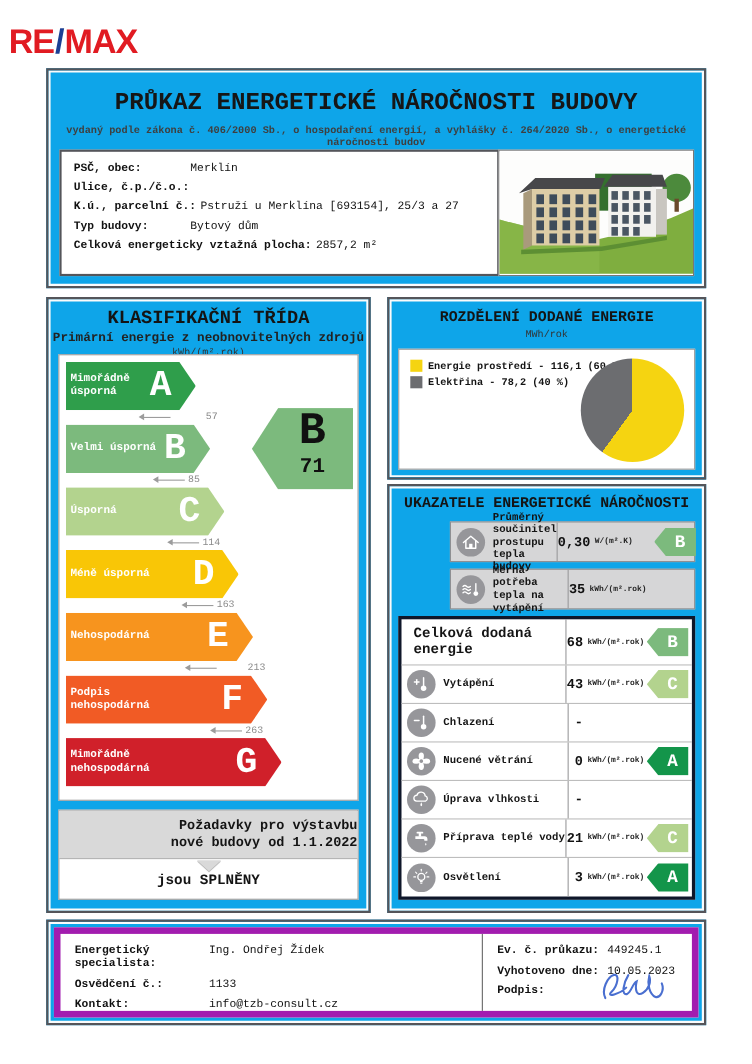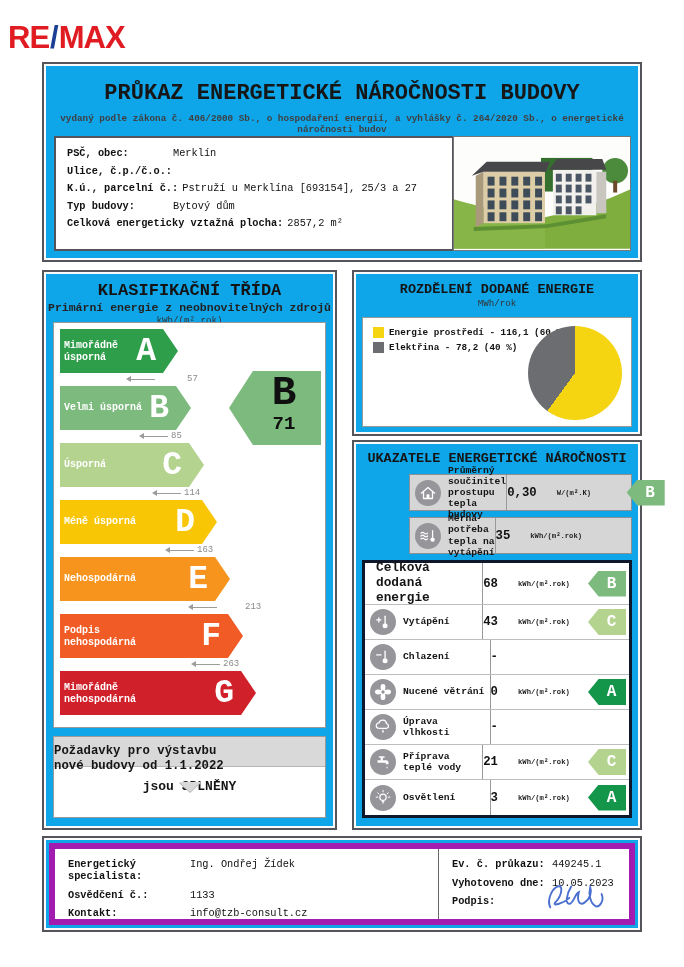--- a/index.html
+++ b/index.html
@@ -38,21 +38,21 @@
   .band-letter { position:absolute; right:22px; top:50%; transform:translateY(-50%); font-size:33px; font-weight:bold; }
   .marker { position:absolute; top:45px; display:flex; align-items:center; gap:3px; font-size:9px; color:#8b8b8b; }
   .mline { position:relative; width:25px; height:1px; background:#9c9c9c; }
   .mline::before { content:""; position:absolute; left:-4px; top:-2.5px; border-right:5px solid #9c9c9c; border-top:3px solid transparent; border-bottom:3px solid transparent; }
   .rating-arrow { position:absolute; right:4px; top:48px; width:92px; height:74px; text-align:center; padding-left:18px; color:#101010;
                   clip-path: polygon(0 50%, 26% 0, 100% 0, 100% 100%, 26% 100%); }
   .rating-letter { font-size:41px; font-weight:bold; line-height:1.05; margin-top:1px; }
   .rating-value { font-size:19px; font-weight:bold; line-height:1; }
 
   .req-wrap { position:absolute; left:9px; right:9px; top:464px; height:82px; background:#fff; border:1px solid #9a9a9a; }
-  .req-head { position:relative; height:30px; background:#d9d9d9; border-bottom:1px solid #b5b5b5; text-align:left; font-size:12.3px; font-weight:bold; padding-top:7px; line-height:1.25; color:#141414; }
+  .req-head { position:relative; height:44px; background:#d9d9d9; border-bottom:1px solid #b5b5b5; text-align:right; font-size:12.3px; font-weight:bold; padding-top:7px; line-height:1.25; color:#141414; }
   .req-head::after { content:""; position:absolute; left:50%; margin-left:-11px; top:45px; border-left:11px solid transparent; border-right:11px solid transparent; border-top:10px solid #d9d9d9; filter: drop-shadow(0 1px 0 #b5b5b5); }
   .req-result { text-align:center; font-size:13px; font-weight:bold; padding-top:12px; color:#141414; }
 
   
   .pie-panel { left:352px; top:270px; width:290px; height:166px; }
   .pie-panel h2 { margin-top:10px; text-align:center; font-size:13.5px; font-weight:bold; color:#141414; }
   .pie-panel .unit { text-align:center; font-size:9.2px; color:#333; margin-top:1px; }
   .pie-box { position:absolute; left:8px; right:8px; top:45px; bottom:7px; background:#fff; border:1px solid #9a9a9a; }
   .legend { position:absolute; left:10px; top:9px; }
   .legend-item { display:flex; align-items:center; gap:5px; margin-bottom:4px; font-size:9.3px; font-weight:bold; color:#141414; }
@@ -67,21 +67,21 @@
   .ind-table { border:3px solid #0f172a; background:#fff; margin-top:2px; }
   .ind-row { display:flex; height:35px; border-bottom:1px solid #bdbdbd; }
   .ind-box .ind-row, .ind-row.last { border-bottom:none; }
   .ind-box .ind-row { height:100%; }
   .ind-row.total { height:42px; }
   .ind-left { width:152px; display:flex; align-items:center; gap:7px; padding-left:5px; border-right:1px solid #9a9a9c; }
   .ind-icon { width:26px; height:26px; border-radius:50%; background:#96969a; flex:none; display:flex; align-items:center; justify-content:center; }
   .ind-icon svg { width:20px; height:20px; display:block; }
   .ind-label { font-size:9.7px; font-weight:bold; line-height:1.15; color:#141414; }
   .total .ind-label { font-size:12.8px; padding-left:6px; }
-  .ind-right { flex:1; display:flex; align-items:center; justify-content:flex-end; gap:20px; padding-right:3px; }
+  .ind-right { flex:1; display:flex; align-items:center; justify-content:flex-end; gap:4px; padding-right:3px; }
   .ind-value { font-size:12.3px; font-weight:bold; color:#111; }
   .ind-unit { font-size:7.2px; font-weight:bold; width:50px; color:#222; }
   .badge { width:38px; height:26px; flex:none; color:#fff; font-size:16px; font-weight:bold; display:flex; align-items:center; justify-content:center; padding-left:9px;
            clip-path: polygon(0 50%, 28% 0, 100% 0, 100% 100%, 28% 100%); }
 
   
   .footer-panel { left:42px; top:836px; width:600px; height:96px; }
   .footer-inner { position:absolute; left:5px; right:5px; top:5px; bottom:5px; background:#fff; border:6px solid #a21caf; display:flex; }
   .f-col { padding:9px 0 0 13px; }
   .f-col.left { width:384px; border-right:1px solid #666; }
@@ -211,21 +211,21 @@
           <div class="marker" style="left: 109px;">
             <span class="mline"></span>
             <span>163</span>
           </div>
         </div>
         <div class="band-row">
           <div class="band" style="width: 170px; background: rgb(247, 148, 30);">
             <span class="band-label">Nehospodárná</span>
             <span class="band-letter">E</span>
           </div>
-          <div class="marker" style="left: 132px; gap: 28px;">
+          <div class="marker" style="left: 112px; gap: 28px;">
             <span class="mline"></span>
             <span>213</span>
           </div>
         </div>
         <div class="band-row">
           <div class="band" style="width: 183px; background: rgb(241, 91, 37);">
             <span class="band-label">Podpis nehospodárná</span>
             <span class="band-letter">F</span>
           </div>
           <div class="marker" style="left: 135px;">

